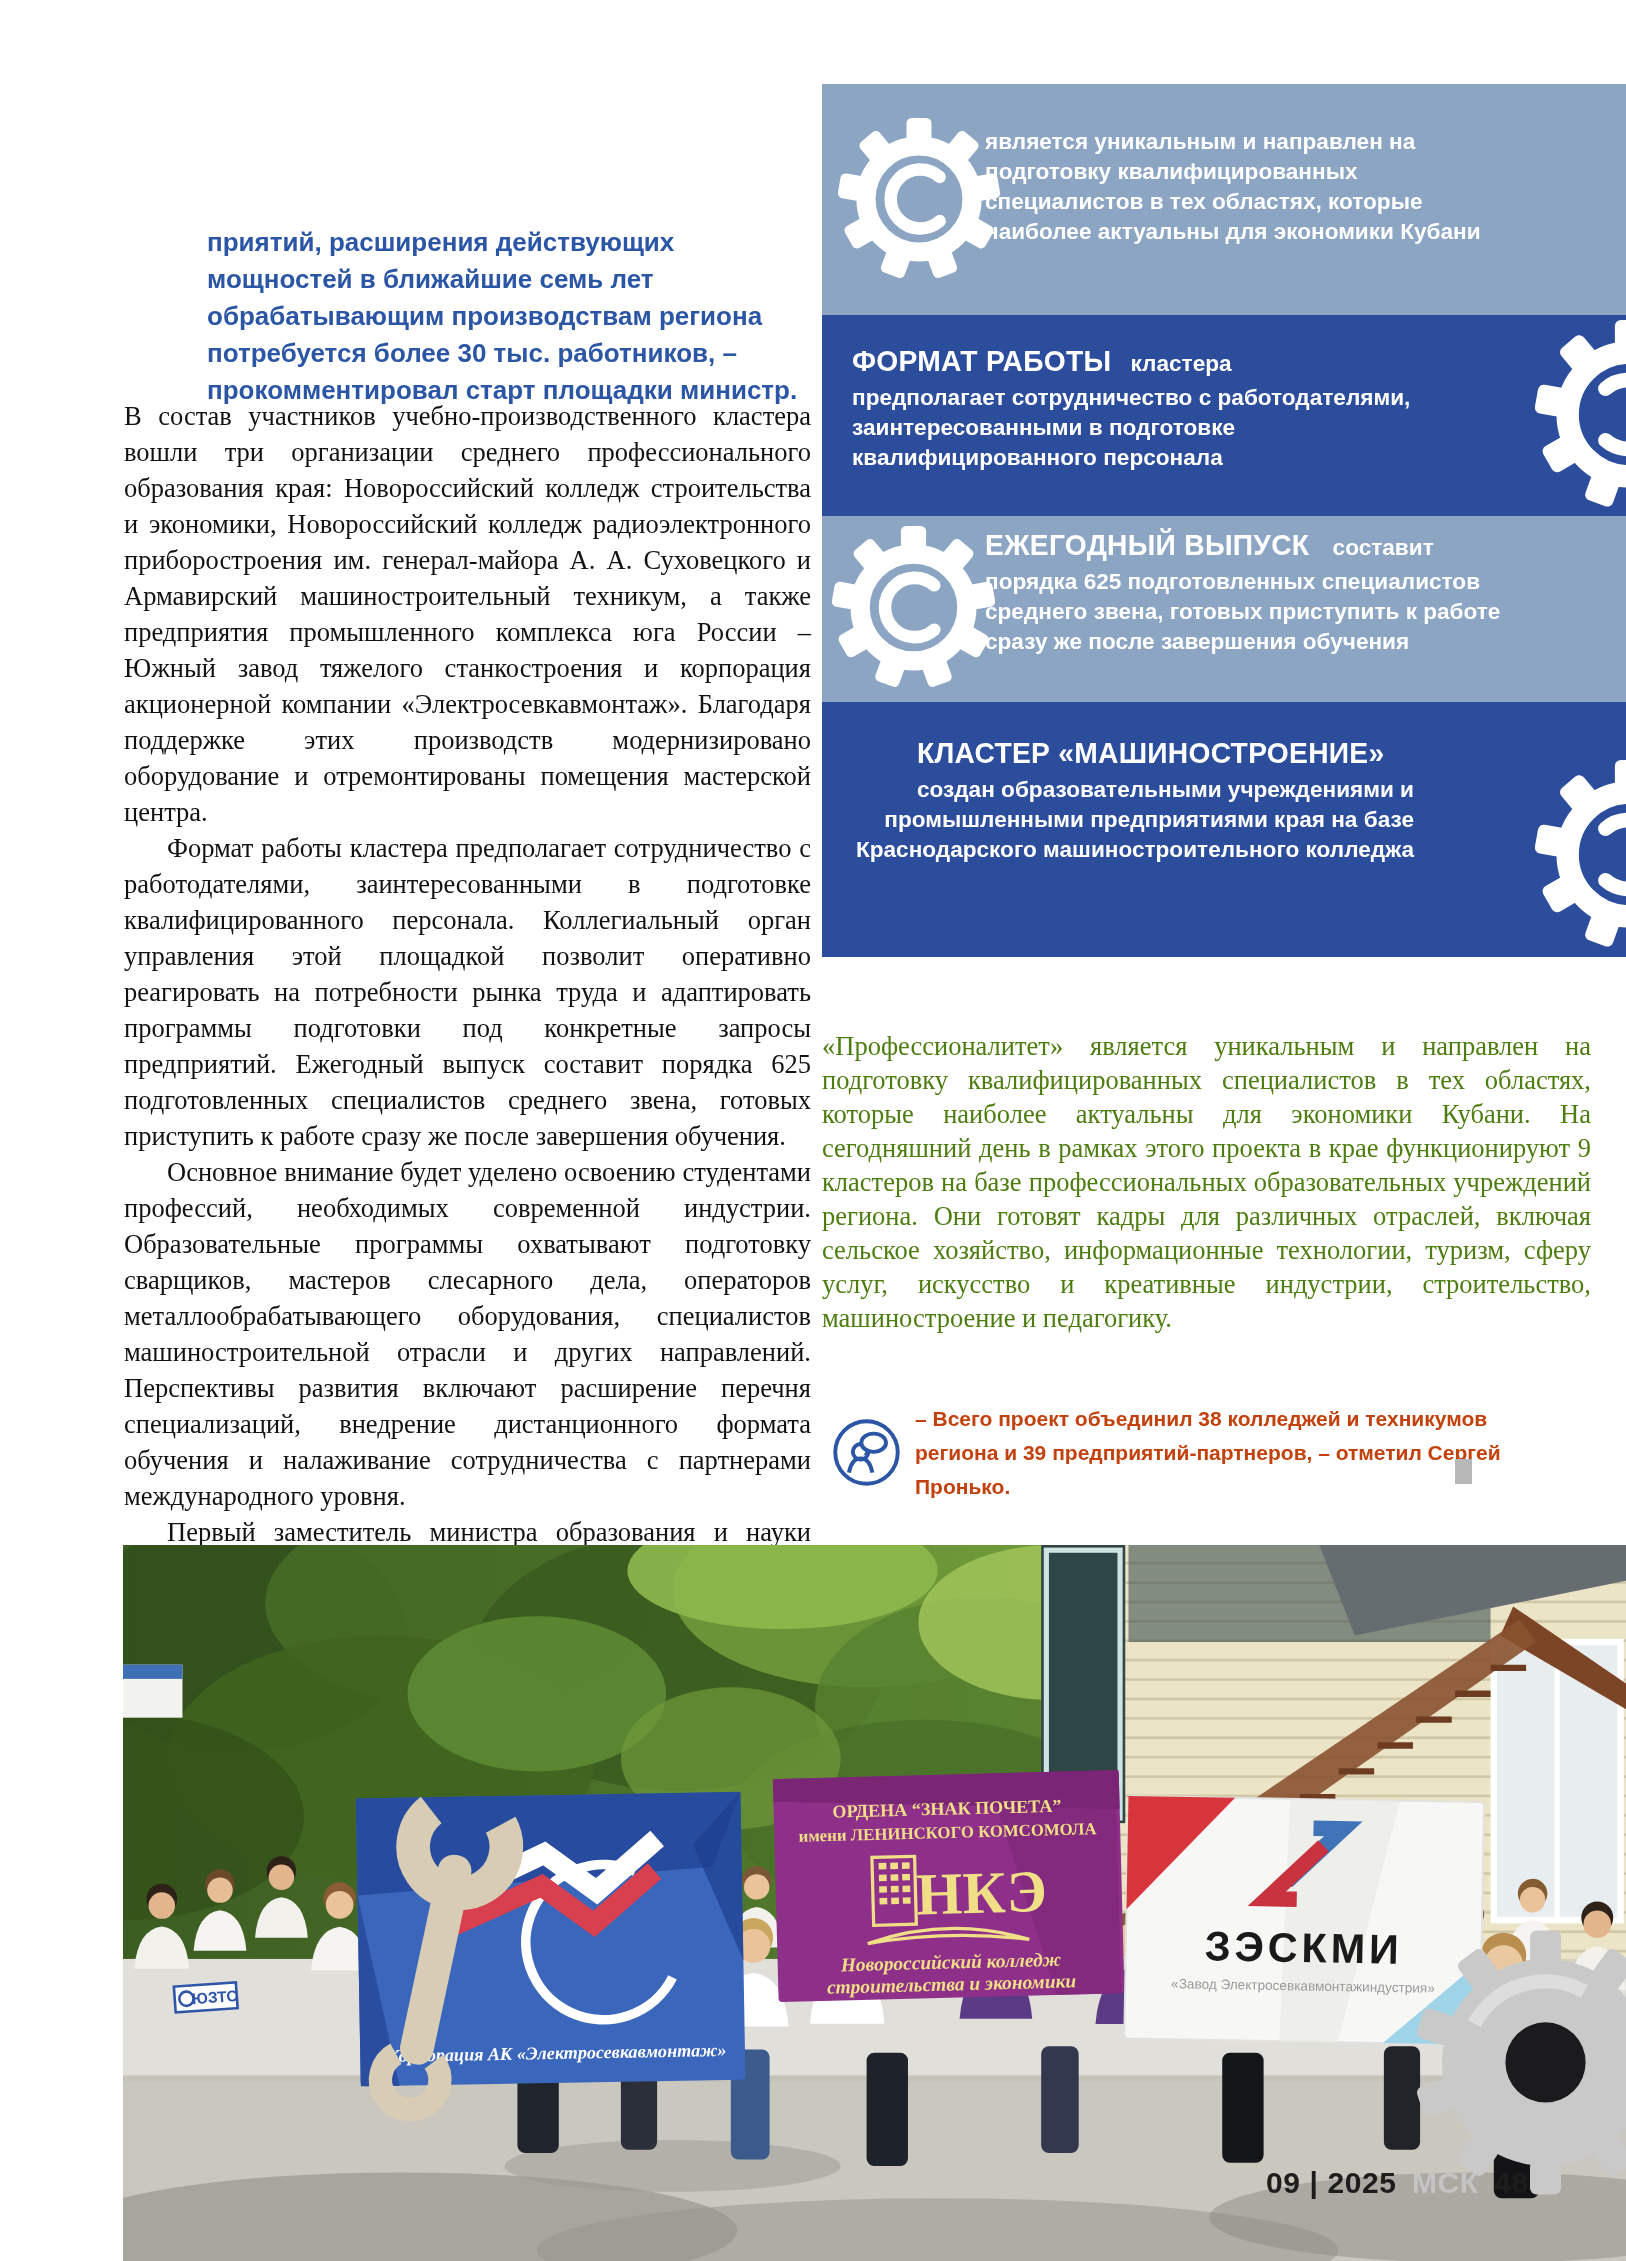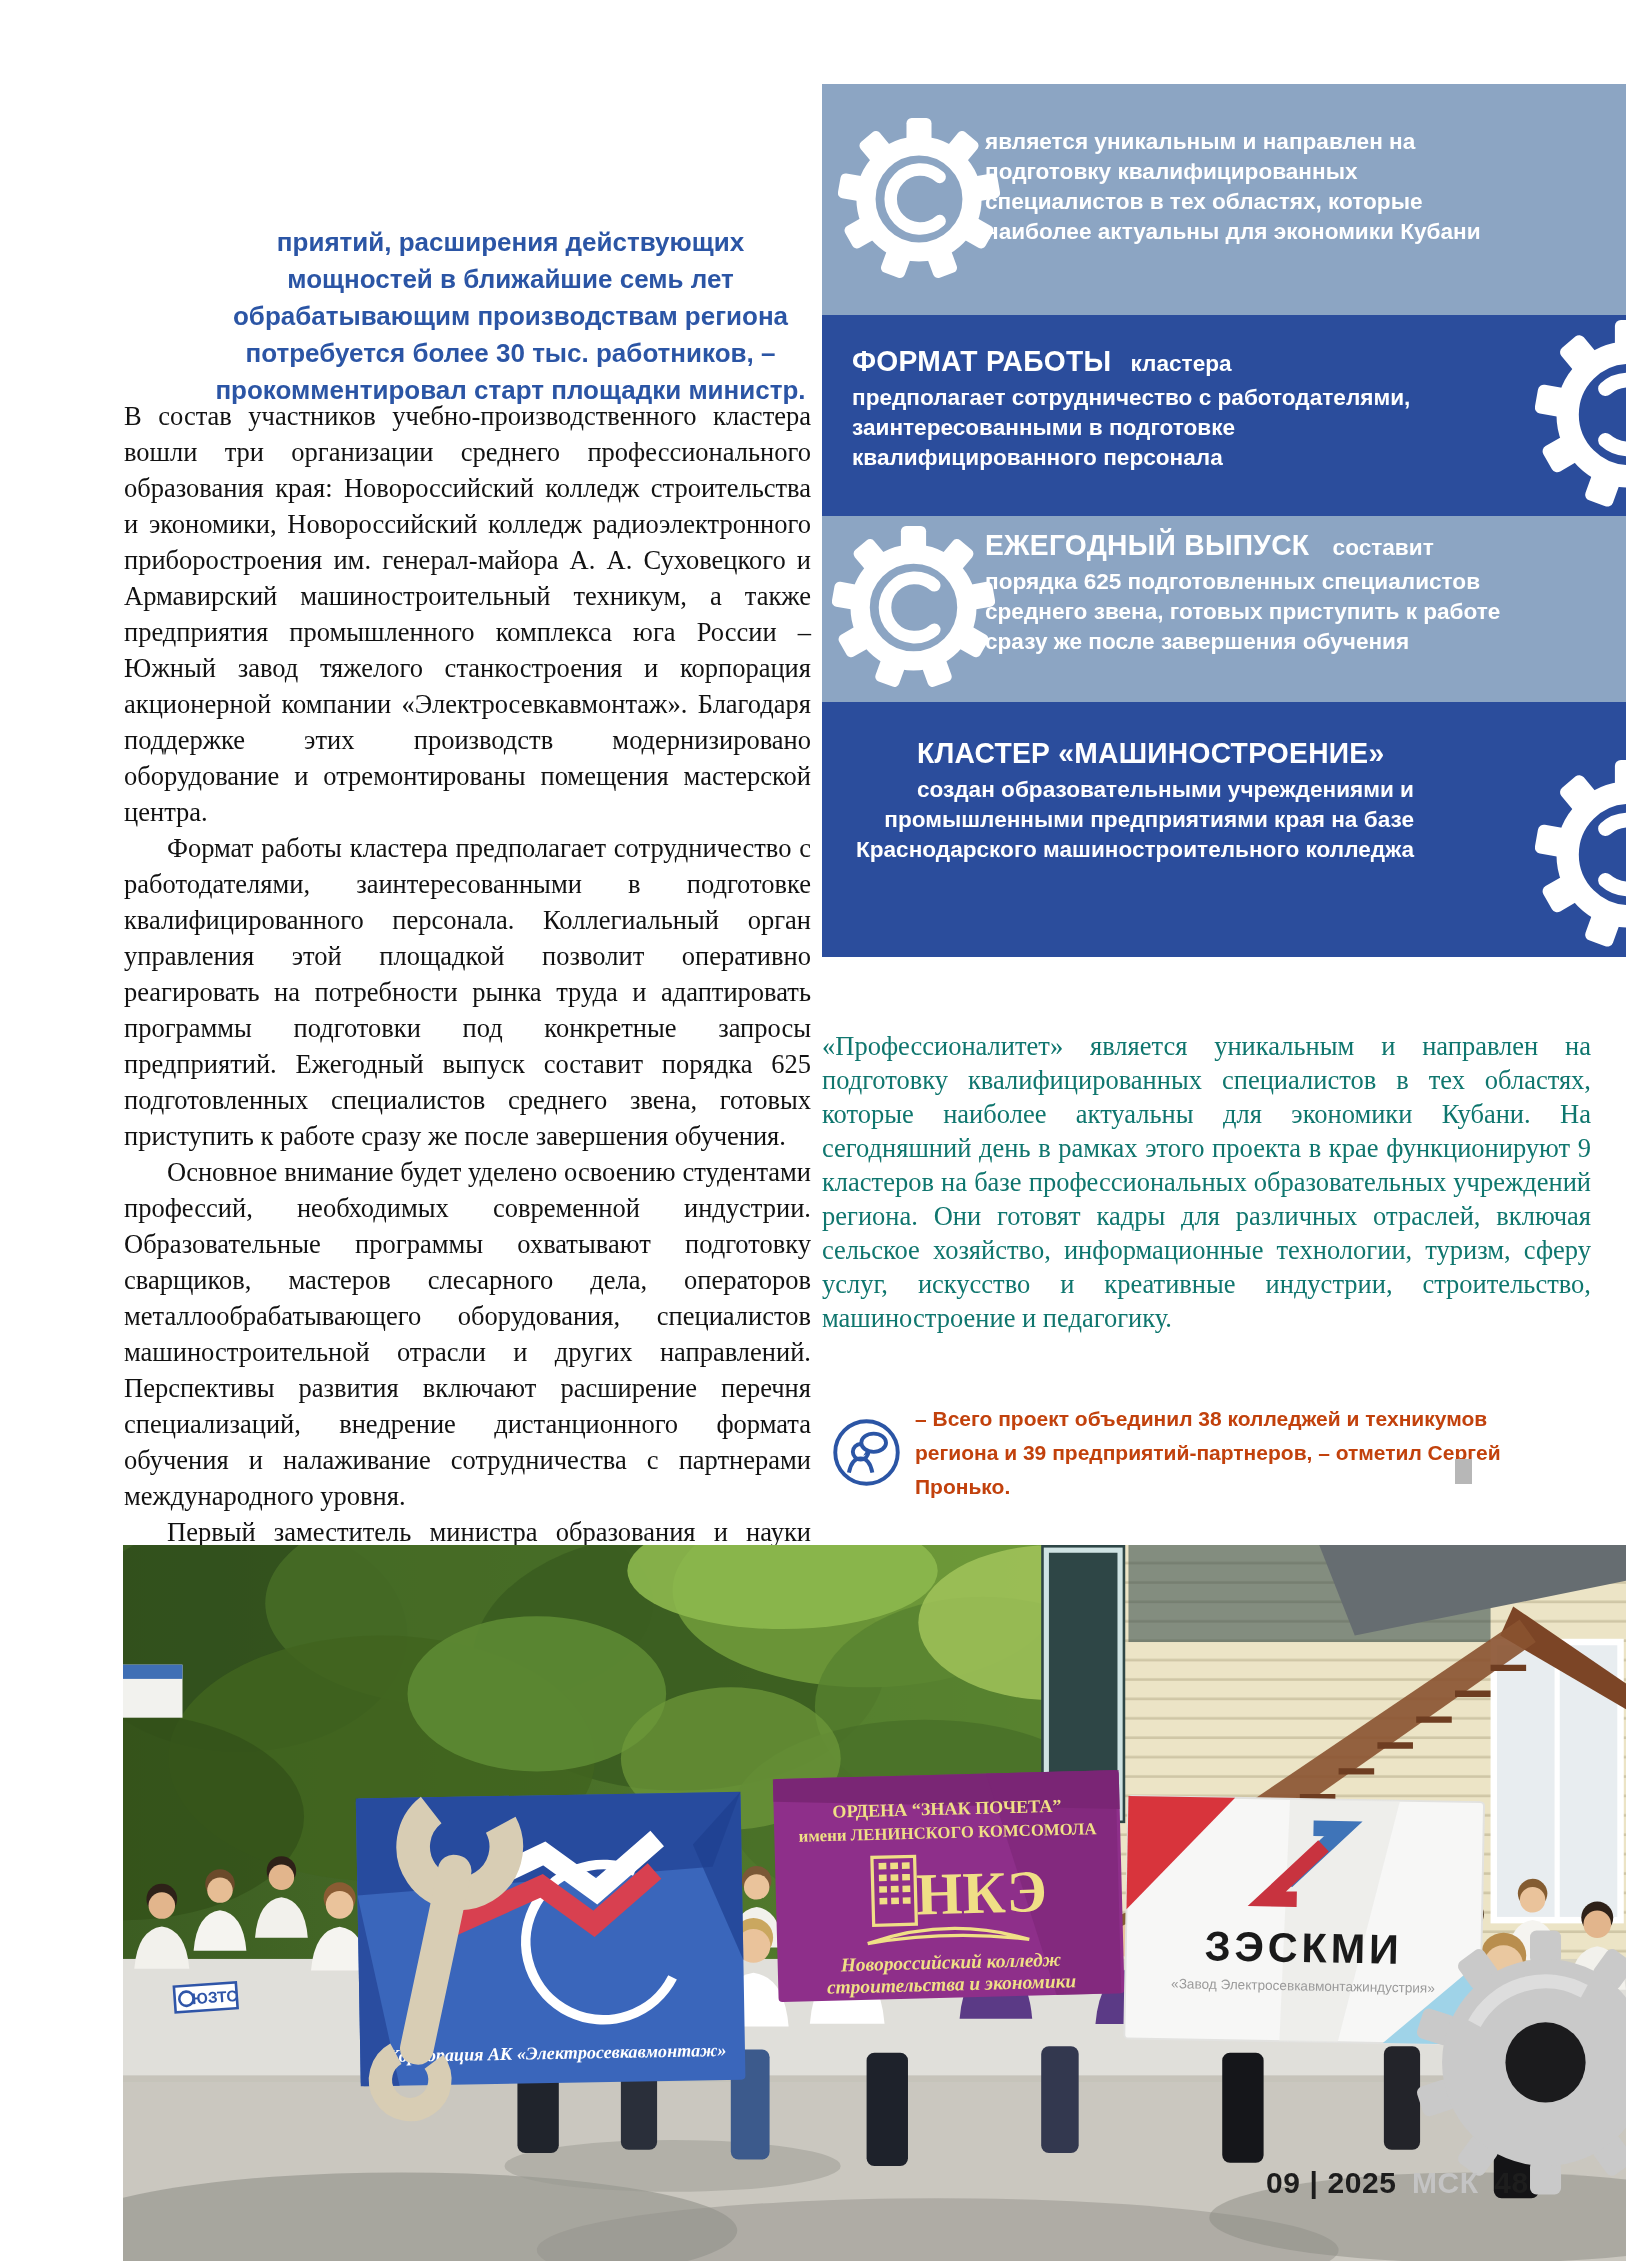--- a/index.html
+++ b/index.html
@@ -2,21 +2,21 @@
 <html style="font-size:10.3px"><head>
 <meta charset="utf-8">
 <style>
   html,body{margin:0;padding:0;background:#ffffff;}
   #page{position:relative;width:1627px;height:2261px;background:#ffffff;overflow:hidden;
         font-family:"Liberation Serif", serif;}
 
   
   .intro-quote{position:absolute;left:207px;top:224px;width:607px;
     font-family:"Liberation Sans", sans-serif;font-weight:bold;
-    font-size:26px;line-height:37px;color:#2B55A5;text-align:center;}
+    font-size:26px;line-height:37px;color:#2B55A5;}
   .col-left{position:absolute;left:124px;top:398px;width:687px;
     font-size:26.5px;line-height:36px;color:#121212;text-align:justify;}
   .col-left p{margin:0;}
   .col-left p.indent{text-indent:43px;}
 
   
   .info-boxes{position:absolute;left:822px;top:84px;width:805px;}
   .box{position:relative;overflow:hidden;color:#ffffff;box-sizing:border-box;}
   .box.light{background:#8CA5C3;}
   .box.dark{background:#2B4D9C;}
@@ -27,21 +27,21 @@
   .box-text{font-family:"Liberation Sans", sans-serif;font-weight:bold;
     font-size:22.6px;line-height:30px;margin-top:5.2px;}
   .box1{height:231px;padding:38px 110px 0 163px;}
   .box2{height:201px;padding:28.5px 213px 0 30px;}
   .box3{height:186px;padding:12px 84px 0 163px;}
   .box4{height:255px;padding:34px 213px 0 30px;text-align:right;}
   .gear{position:absolute;}
 
   
   .col-right{position:absolute;left:822px;top:1029px;width:769px;
-    font-size:26.5px;line-height:34px;color:#0f766e;text-align:justify;}
+    font-size:26.5px;line-height:34px;color:#4d7c0f;text-align:justify;}
   .pull-quote{position:absolute;left:822px;top:1402px;width:769px;}
   .pq-icon{position:absolute;left:10.3px;top:15.5px;width:69px;height:69px;}
   .pq-text{margin-left:93px;width:647px;font-family:"Liberation Sans", sans-serif;
     font-weight:bold;font-size:21px;line-height:34px;color:#c2410c;}
   .end-marker{position:absolute;left:1455px;top:1459px;width:17px;height:24.6px;background:#B7B7B7;}
 
   
   .photo{position:absolute;left:123px;top:1545px;width:1504px;height:716px;}
   .footer{position:absolute;left:1266px;top:2166px;
     font-family:"Liberation Sans", sans-serif;font-weight:bold;font-size:30px;

